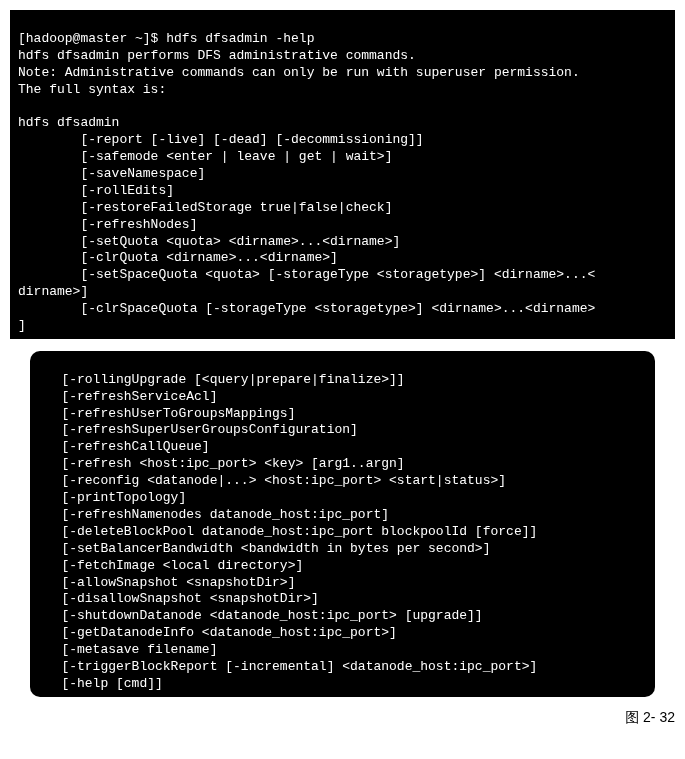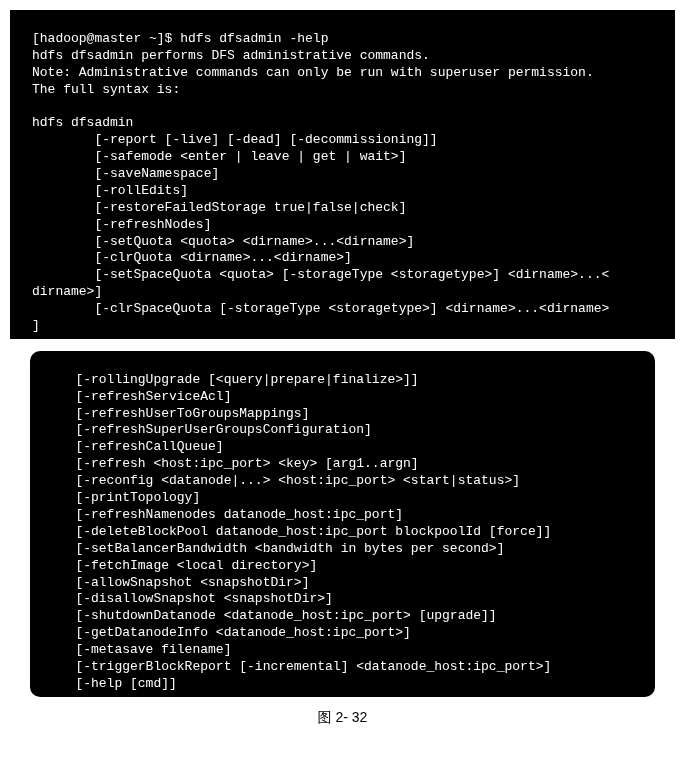--- a/index.html
+++ b/index.html
@@ -8,32 +8,32 @@
       font-family: Arial, sans-serif;
       background: #ffffff;
       width: 665px;
     }
     .terminal {
       background: #000000;
       color: #ffffff;
       font-family: 'Courier New', Consolas, monospace;
       font-size: 13px;
       line-height: 1.3;
-      padding: 4px 22px;
+      padding: 4px 8px;
       white-space: pre;
       overflow: hidden;
       margin-bottom: 12px;
     }
     .terminal-block2 {
       margin-left: 20px;
       margin-right: 20px;
       border-radius: 10px;
     }
     .caption {
-      text-align: center;
+      text-align: right;
       font-size: 14px;
       margin-top: 8px;
       color: #000000;
     }
     .prompt-line {
       white-space: pre;
     }
   </style>
 </head>
 <body>

